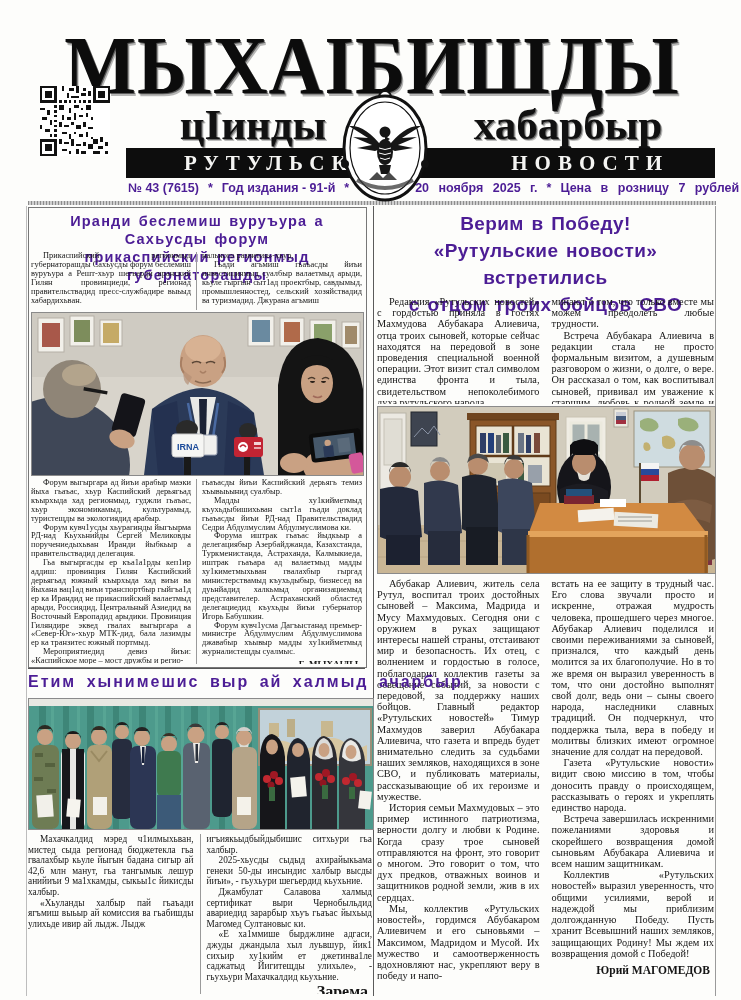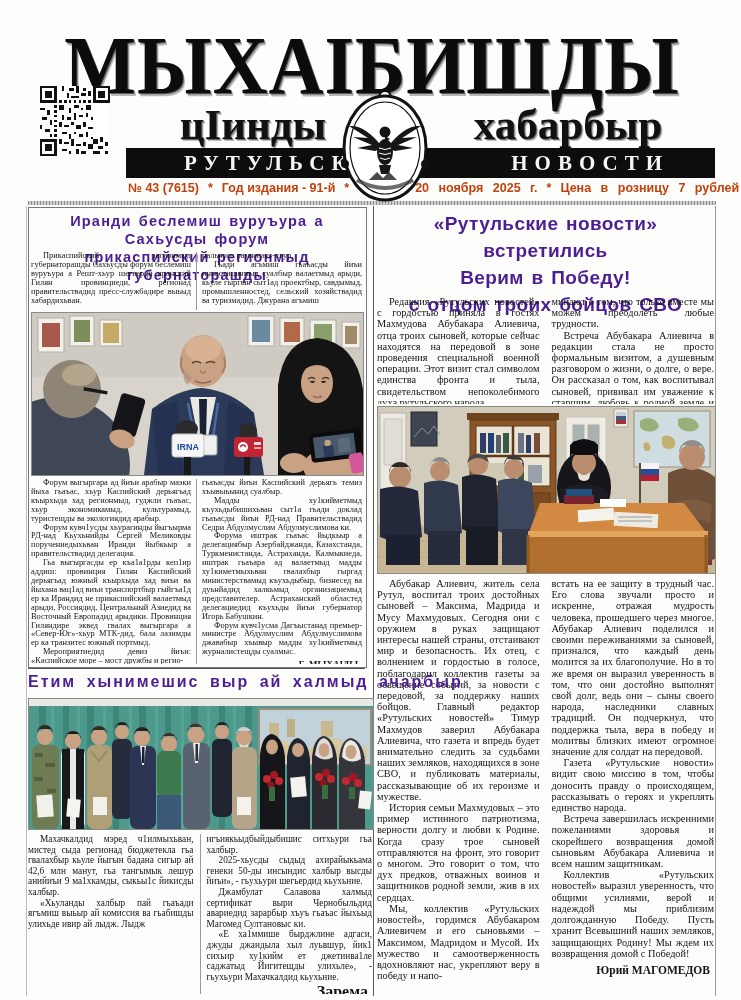--- a/index.html
+++ b/index.html
@@ -29,21 +29,21 @@
     color:#f5f5f3; display:flex; justify-content:space-between; align-items:center;
     font-weight:bold; font-size:21px; letter-spacing:7px;
   }
   .banner span:first-child { margin-left:58px; }
   .banner span:last-child  { margin-right:46px; }
   .emblem-wrap { top:90px; left:341px; width:88px; height:112px; z-index:3; }
   .qr-wrap { top:86px; left:40px; width:70px; height:70px; }
   .urls { top:158px; left:31px; width:132px; font-weight:bold; font-size:10.5px; line-height:11.5px; color:#1a1a1a; }
   .infoline {
     top:181px; left:128px; width:588px; display:flex; gap:9px; align-items:baseline;
-    font-family:"Liberation Sans", sans-serif; font-weight:bold; font-size:12.5px; color:#c2410c; white-space:nowrap;
+    font-family:"Liberation Sans", sans-serif; font-weight:bold; font-size:12.5px; color:#4c1d95; white-space:nowrap;
   }
   .infoline .wide { word-spacing:6px; }
   .gray-band { top:201px; left:28px; width:688px; height:4px;
     background:repeating-linear-gradient(90deg,#8d8d8d 0 1px,#cfcfcf 1px 3px); }
 
   
   .vrule-main  { top:206px; left:373px; width:1px; height:790px; background:#5a5a5a; }
   .vrule-right { top:206px; left:715px; width:1px; height:790px; background:#9a9a9a; }
   .vrule-left  { top:206px; left:26px;  width:1px; height:790px; background:#bdbdbd; }
   .hrule-a3 { top:668px; left:28px; width:337px; height:1px; background:#555; }
@@ -336,22 +336,22 @@
     <div class="col colrule">
       <p class="noind">гьаъасды йиъи Каспийский дерьягь темиз хъывыьынид суалбыр.</p>
       <p>Мадды ху1кийметмыд къухьдыбишихьван сыт1а гьади доклад гьаъасды йиъи РД-над Правительствадид Седри Абдулмуслим Абдулмуслимова ки.</p>
       <p>Форума иштрак гьаъас йыдкьыр а делегациябыр Азербайджанда, Казахстанда, Туркменистанда, Астраханда, Калмыкиеда, иштрак гьаъара ад валаетмыд мадды ху1киметмыхьван гвалахбыр гыргад министерствамыд къухьдыбыр, бизнесед ва дуьнйадид халкьмыд организациемыд представителер. Астраханский областед делегациедид къухьды йиъи губернатор Игорь Бабушкин.</p>
       <p>Форум кувч1усма Дагъыстанад премьер-министре Абдулмуслим Абдулмуслимова джавабыр хъывыр мадды ху1кийметмыд журналистещды суалмыс.</p>
       <p class="byline">Б. МЫХАIДЫ</p>
     </div>
   </div>
 
   <div class="abs headline a2-headline">
+    <div>Верим в Победу!</div>
     <div>«Рутульские новости» встретились</div>
-    <div>Верим в Победу!</div>
     <div>с отцом троих бойцов СВО</div>
   </div>
 
   <div class="abs cols a2-top">
     <div class="col">
       <p>Редакция «Рутульских новостей» с гордостью приняла в гостях Махмудова Абубакара Алиевича, отца троих сыновей, которые сейчас находятся на передовой в зоне проведения специальной военной операции. Этот визит стал символом единства фронта и тыла, свидетельством непоколебимого духа рутульского народа.</p>
     </div>
     <div class="col">
       <p class="noind">минают о том, что только вместе мы можем преодолеть любые трудности.</p>
       <p>Встреча Абубакара Алиевича в редакции стала не просто формальным визитом, а душевным разговором о жизни, о долге, о вере. Он рассказал о том, как воспитывал сыновей, прививал им уважение к старшим, любовь к родной земле и готовность</p>

